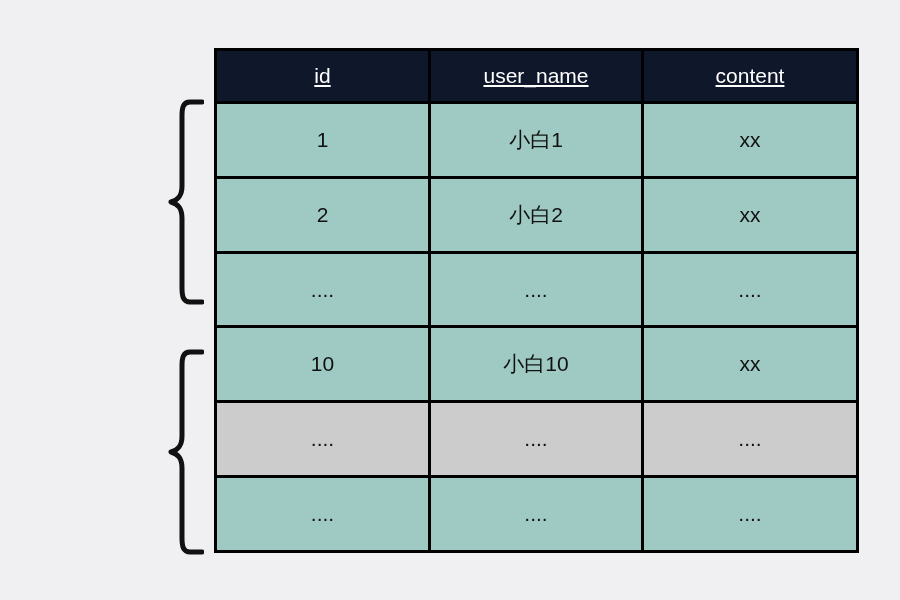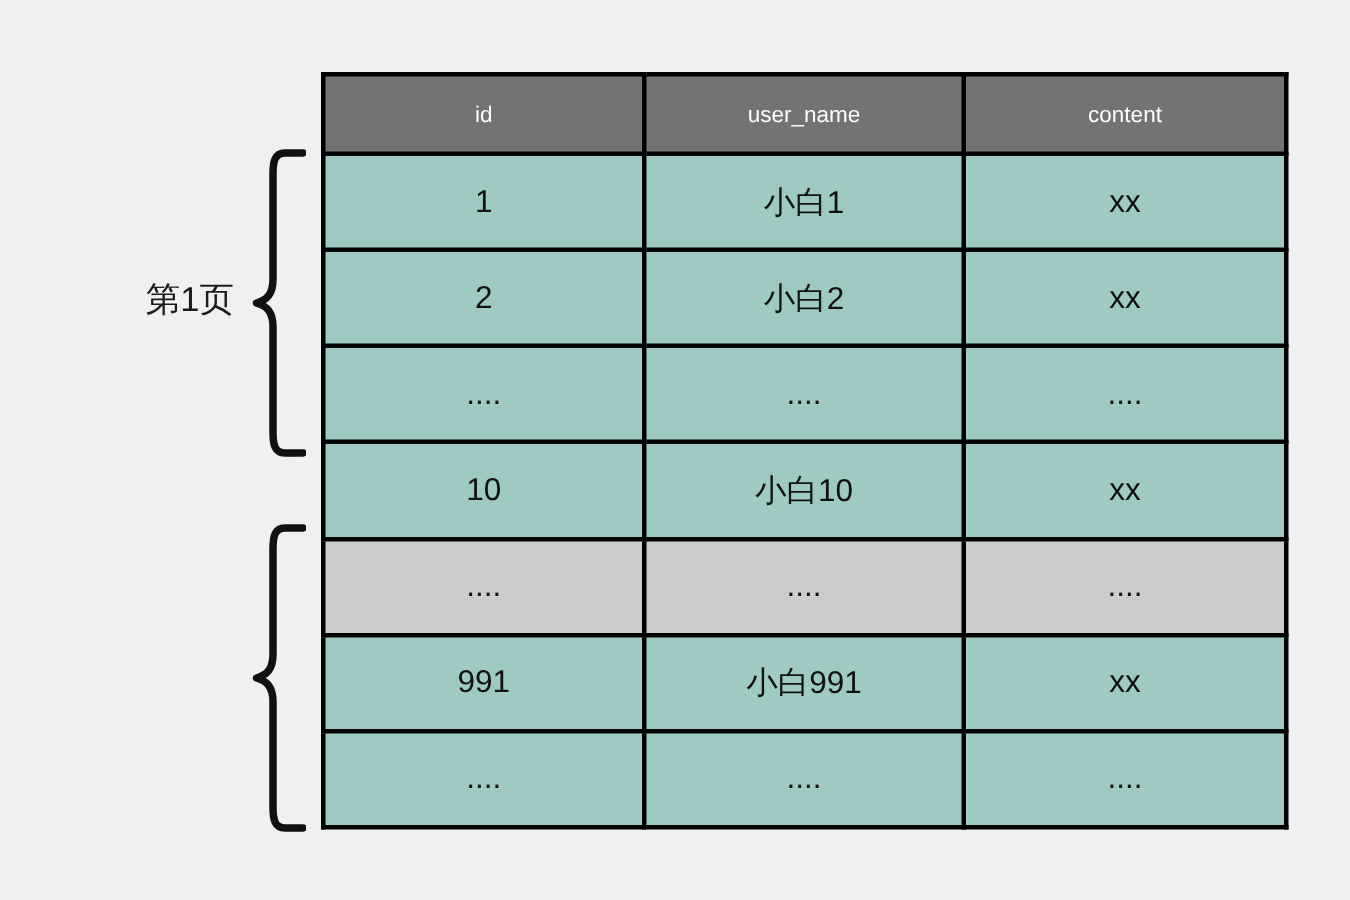--- a/index.html
+++ b/index.html
@@ -43,24 +43,25 @@
     text-align: center;
     vertical-align: middle;
     padding: 0;
     height: 50px;
     font-size: 21px;
     color: #111111;
     font-weight: normal;
   }
 
   table.data-table th {
-    background: #737373;
+    background: #0f172a;
     color: #ffffff;
-    font-size: 15px;
+    font-size: 21px;
     font-weight: normal;
+    text-decoration: underline;
   }
 
   td.cell-normal {
     background: #9ecac3;
   }
 
   tr.row-gap td {
     background: #cccccc;
   }
 
@@ -88,21 +89,20 @@
   #brace-page100    { left: 168px; top: 348px; width: 36px; height: 208px; }
 
   #label-page1      { left: 20px;  top: 188px; width: 136px; }
   #label-page100    { left: 10px;  top: 438px; width: 146px; }
 </style>
 </head>
 <body>
 
 <div id="canvas">
 
-  <div class="group-label" id="label-page1">第1页</div>
 
   <div class="brace" id="brace-page1">
     <svg width="36" height="208" viewBox="0 0 36 208" xmlns="http://www.w3.org/2000/svg">
       <path d="M34 4 H22 C15 4 14 10 14 18 V88 C14 98 10 102 3 104 C10 106 14 110 14 120 V190 C14 198 15 204 22 204 H34" fill="none" stroke="#111111" stroke-width="5" stroke-linecap="round" stroke-linejoin="round"></path>
     </svg>
   </div>
 
 
   <div class="brace" id="brace-page100">
     <svg width="36" height="208" viewBox="0 0 36 208" xmlns="http://www.w3.org/2000/svg">
@@ -139,25 +139,20 @@
           <td class="cell-normal">10</td>
           <td class="cell-normal">小白10</td>
           <td class="cell-normal">xx</td>
         </tr>
         <tr class="row-gap">
           <td>....</td>
           <td>....</td>
           <td>....</td>
         </tr>
         <tr>
-          <td class="cell-normal">991</td>
-          <td class="cell-normal">小白991</td>
-          <td class="cell-normal">xx</td>
-        </tr>
-        <tr>
           <td class="cell-normal">....</td>
           <td class="cell-normal">....</td>
           <td class="cell-normal">....</td>
         </tr>
       </tbody>
     </table>
   </div>
 
 </div>
 

